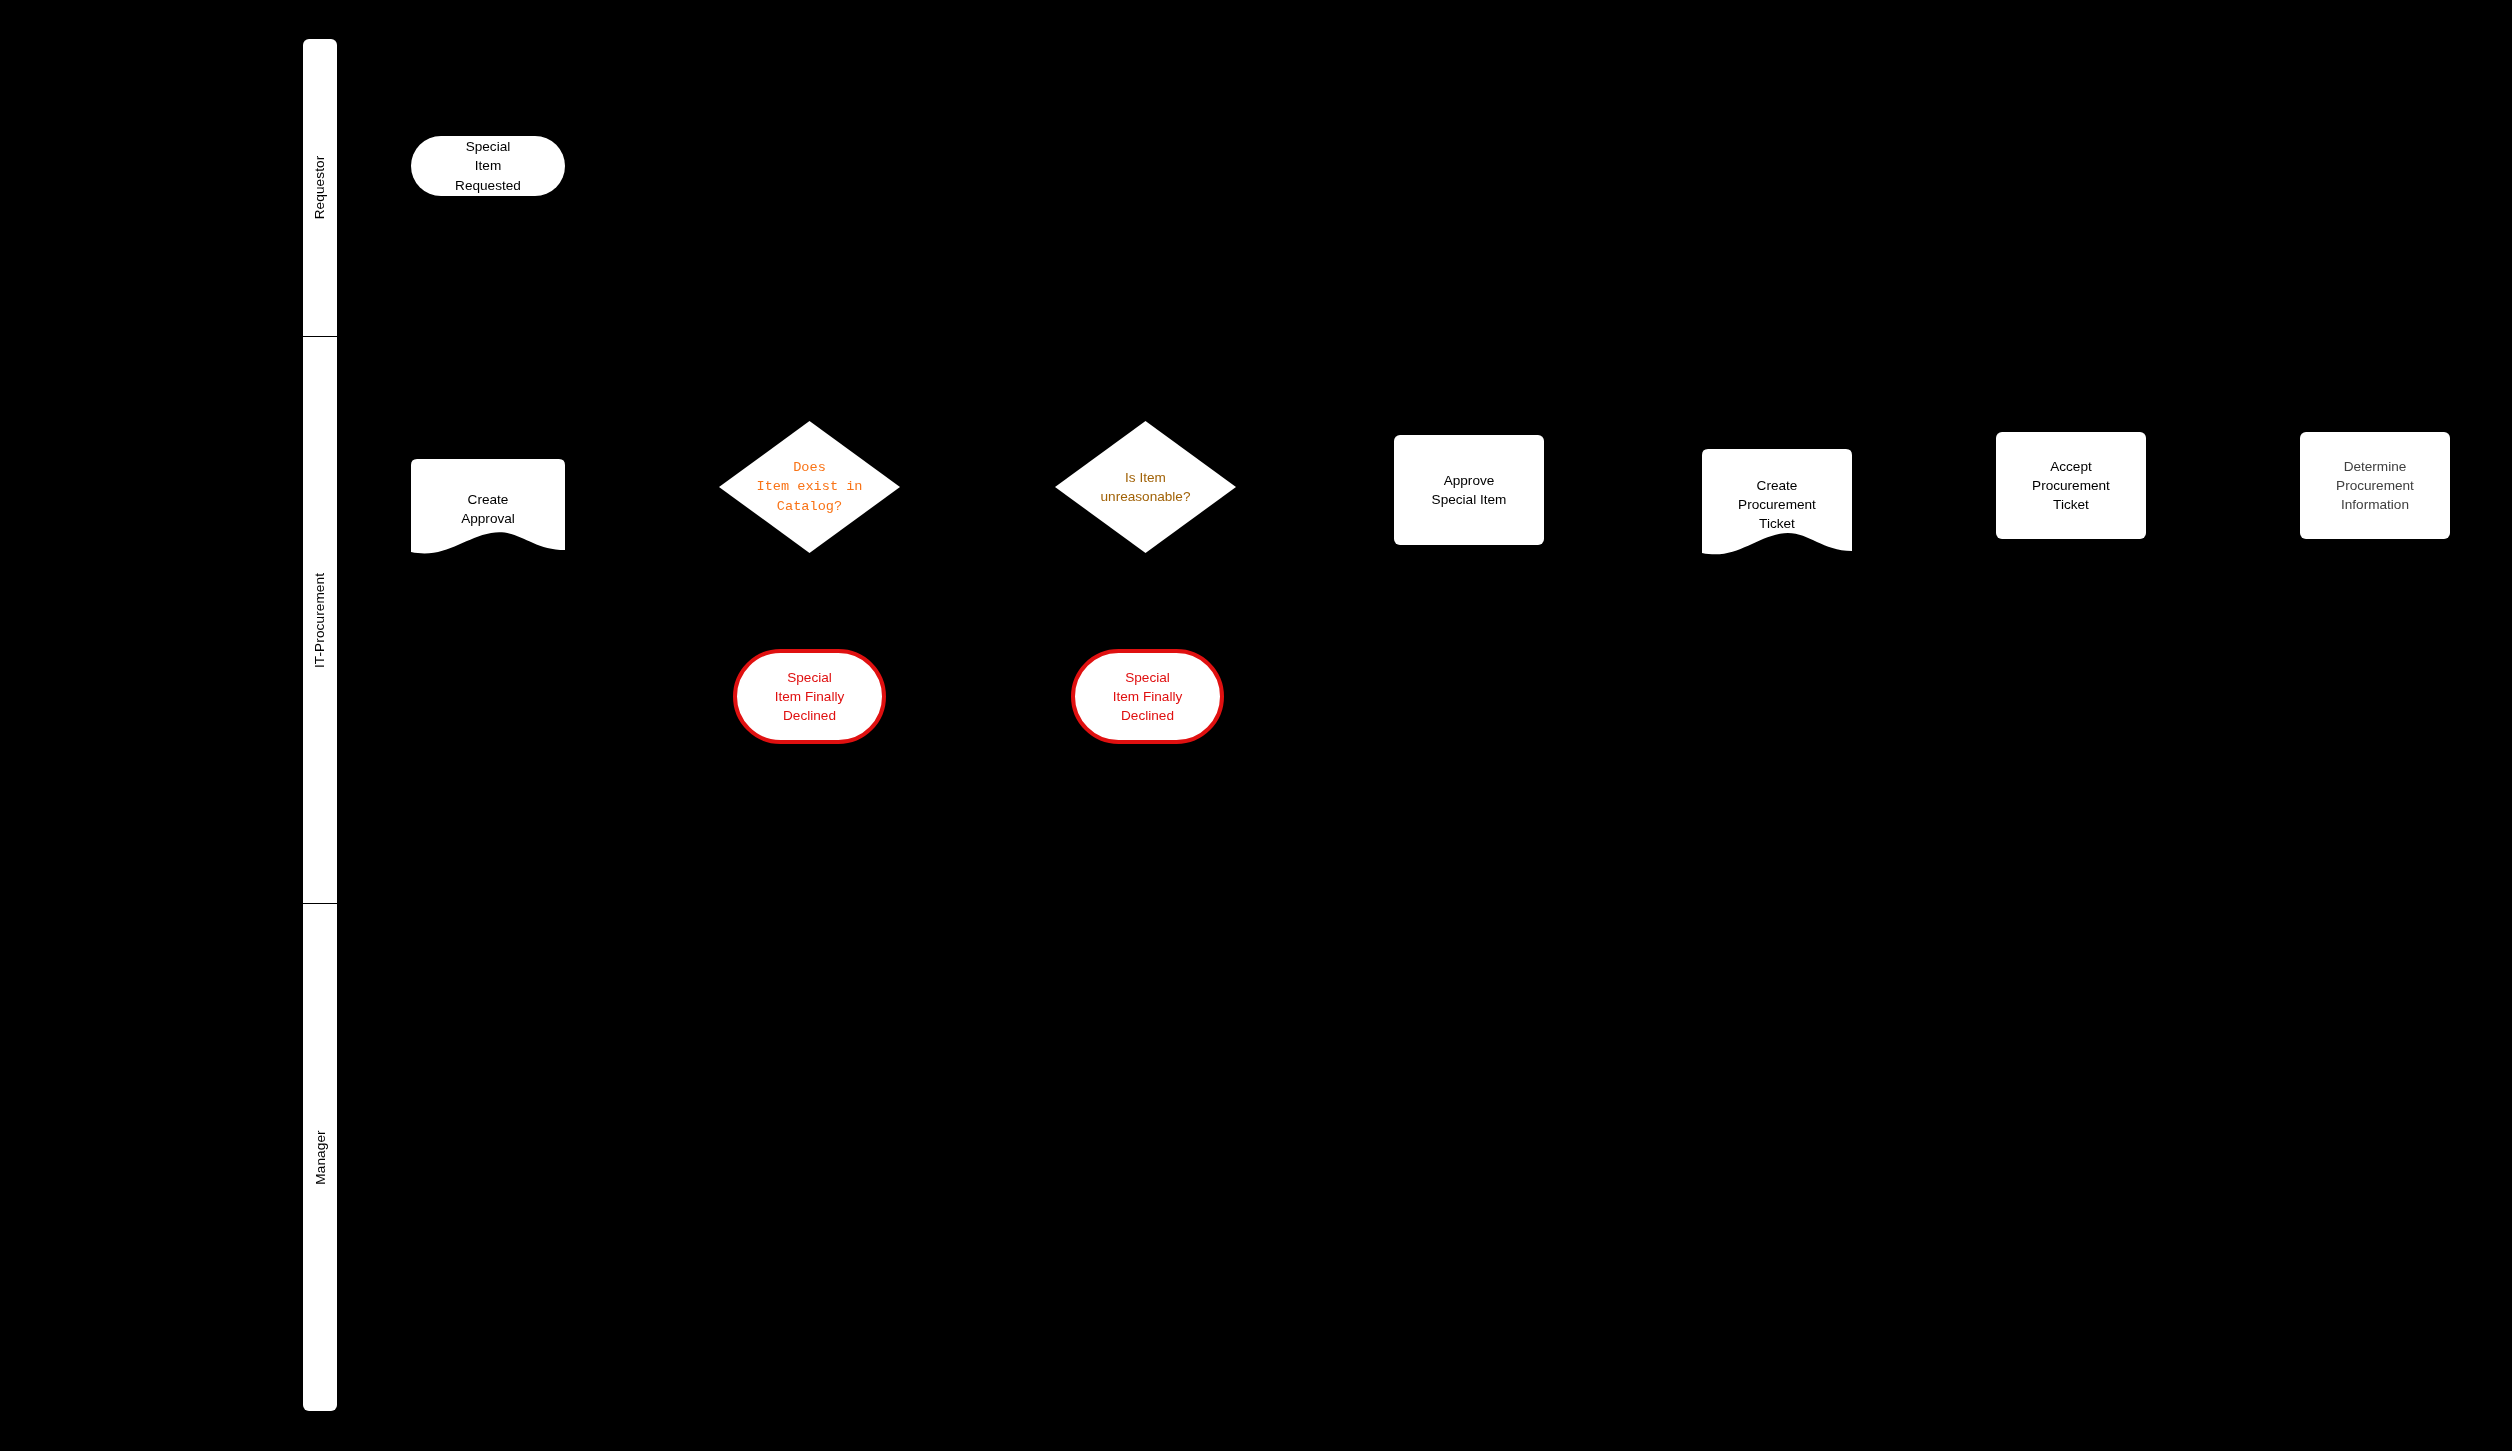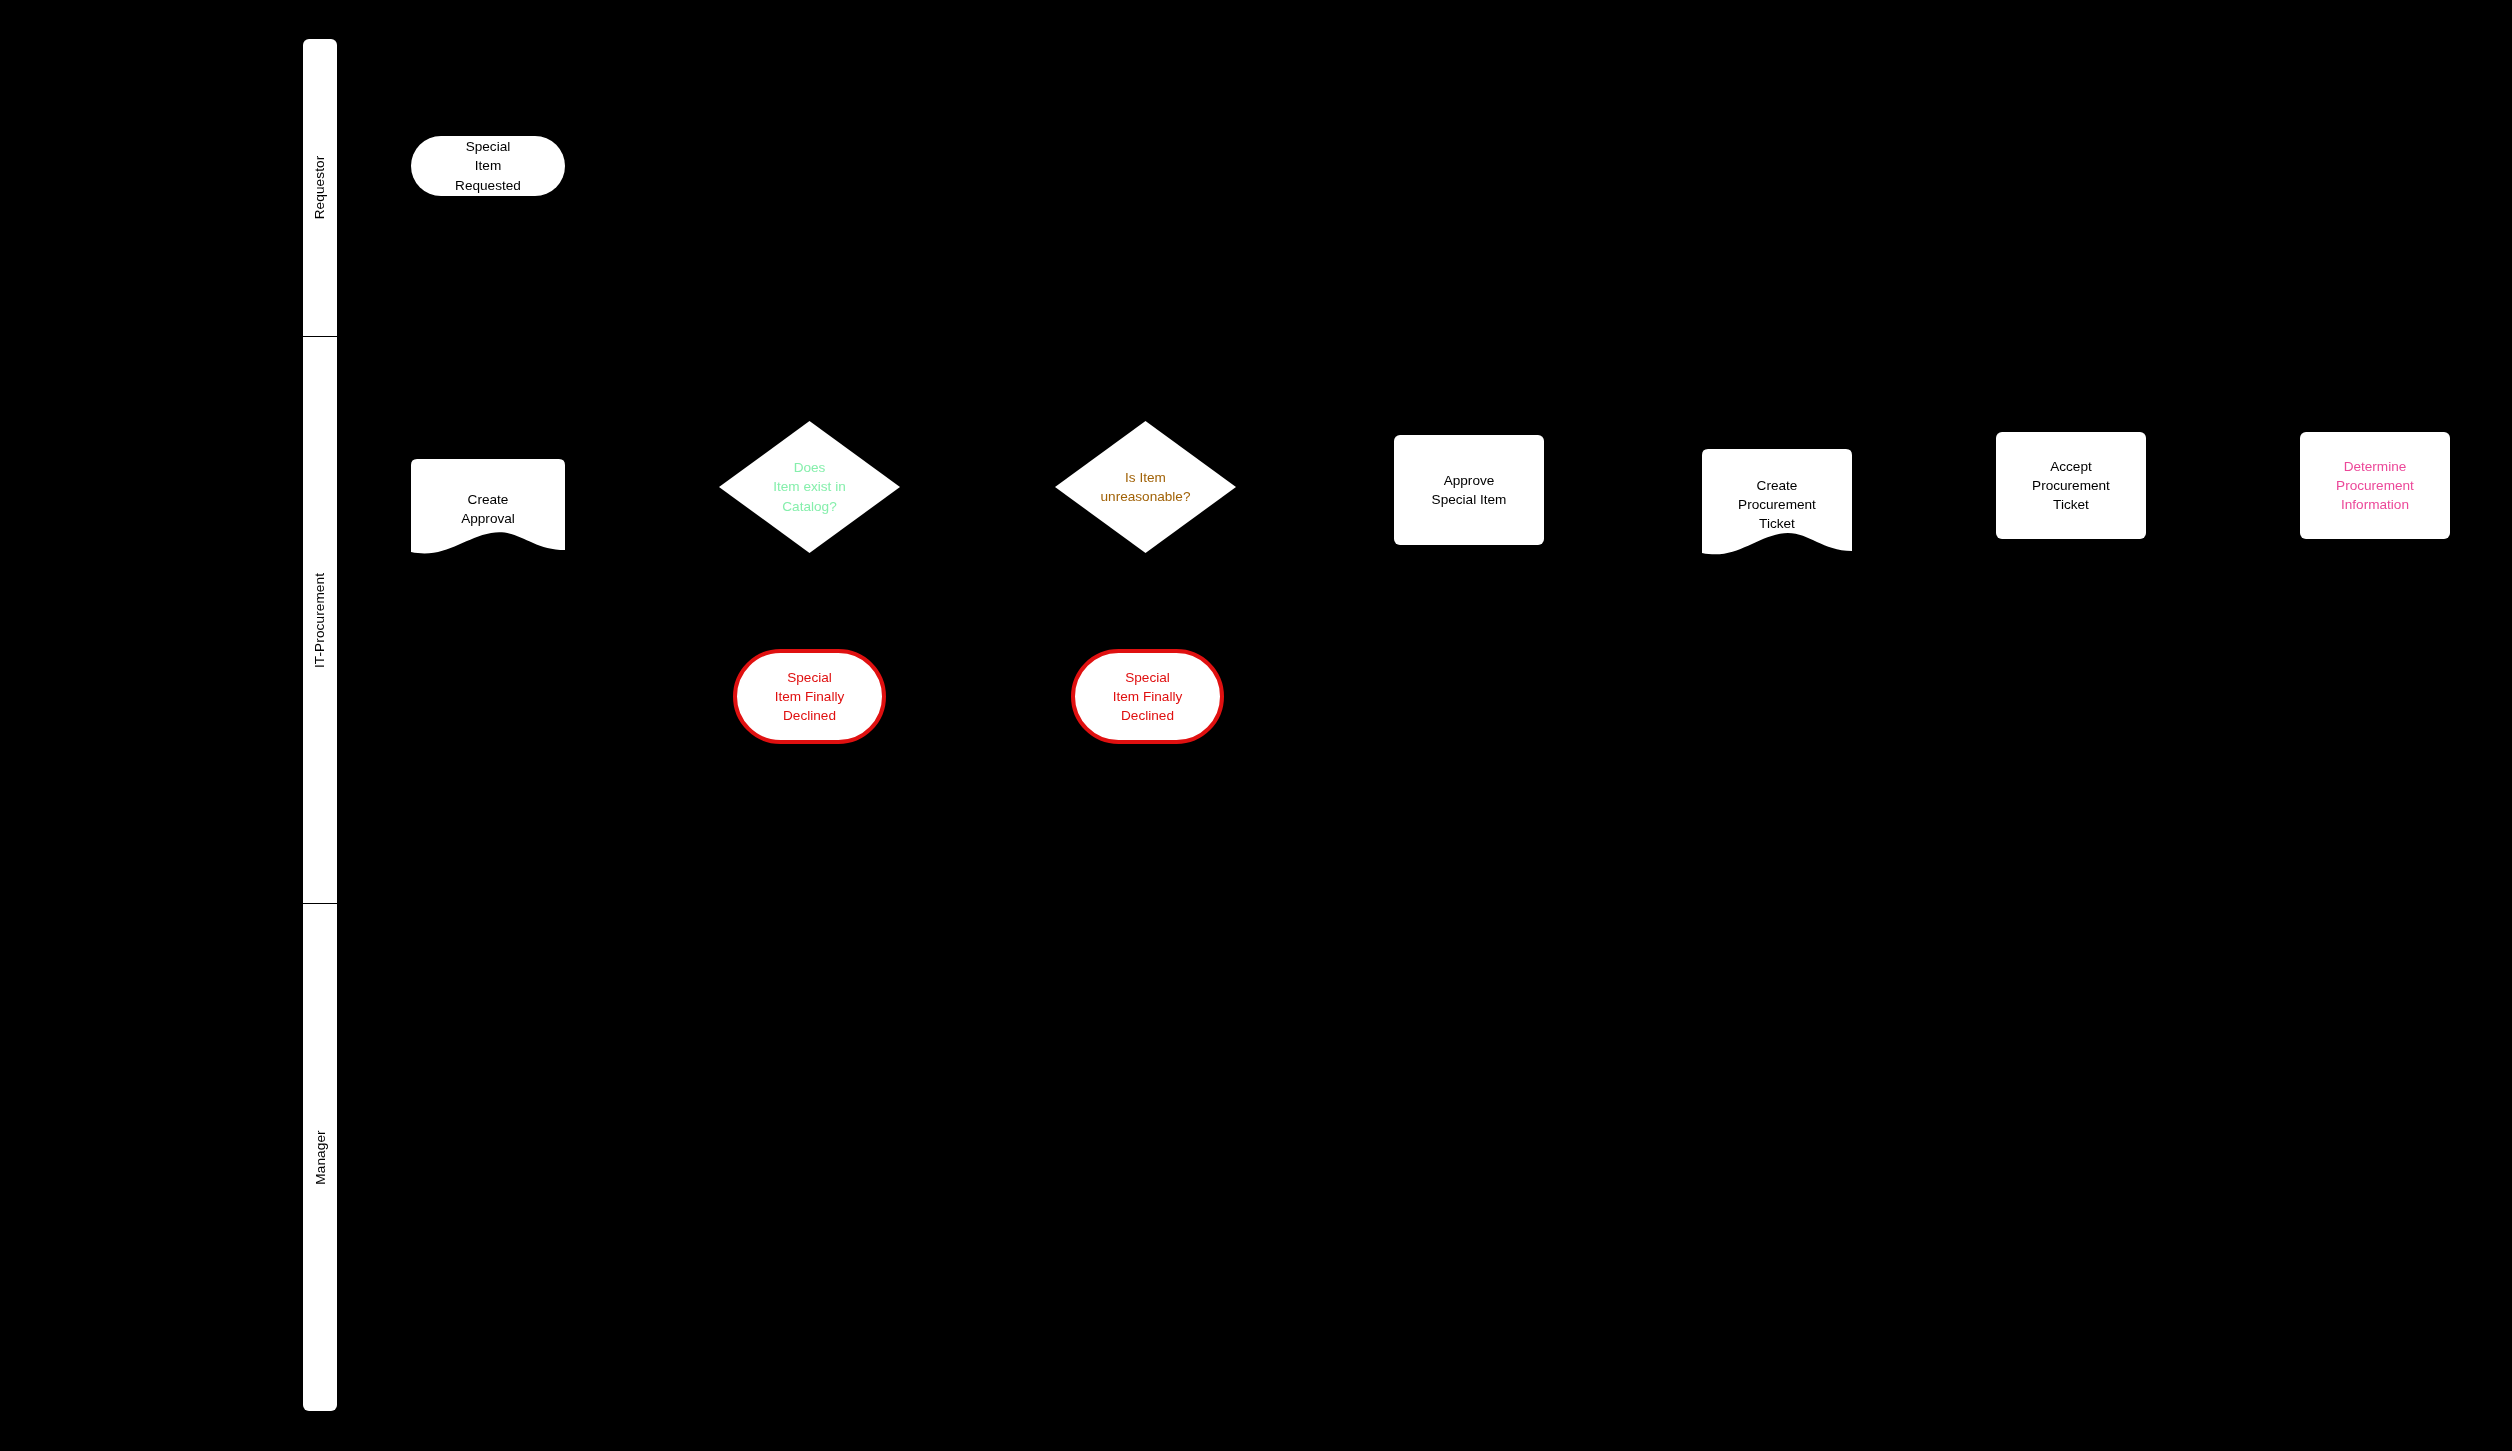--- a/index.html
+++ b/index.html
@@ -129,21 +129,21 @@
         <svg viewBox="0 0 307 200" preserveAspectRatio="none">
           <path d="M 12 0 L 295 0 Q 307 0 307 12 L 307 182 C 239.46 182 214.89999999999998 138 159.64000000000001 148 C 104.38000000000001 158 67.54 200 0 186 L 0 12 Q 0 0 12 0 Z" fill="#ffffff"></path>
         </svg>
         <div class="label" style="color: rgb(0, 0, 0);">Create
 Approval</div>
       </div>
       <div class="node shape-diamond" style="left: 719px; top: 421px; width: 181px; height: 132px;">
         <svg viewBox="0 0 360 262" preserveAspectRatio="none">
           <path d="M 180 0 L 360 131 L 180 262 L 0 131 Z" fill="#ffffff"></path>
         </svg>
-        <div class="label" style="color: #86efac;">Does
+        <div class="label" style="color: #f97316; font-family: Liberation Mono, monospace;">Does
 Item exist in
 Catalog?</div>
       </div>
       <div class="node shape-end" style="left: 733px; top: 649px; width: 153px; height: 95px;">
         <div class="label" style="color: rgb(224, 16, 16);">Special
 Item Finally
 Declined</div>
       </div>
       <div class="node shape-diamond" style="left: 1055px; top: 421px; width: 181px; height: 132px;">
         <svg viewBox="0 0 360 262" preserveAspectRatio="none">
@@ -168,20 +168,20 @@
         <div class="label" style="color: rgb(0, 0, 0);">Create
 Procurement
 Ticket</div>
       </div>
       <div class="node shape-task" style="left: 1996px; top: 432px; width: 150px; height: 107px;">
         <div class="label" style="color: #000000;">Accept
 Procurement
 Ticket</div>
       </div>
       <div class="node shape-task" style="left: 2300px; top: 432px; width: 150px; height: 107px;">
-        <div class="label" style="color: #ec4899;">Determine
+        <div class="label" style="color: #404040;">Determine
 Procurement
 Information</div>
       </div>
     </div>
 
 </div>
 
 
 </body></html>

